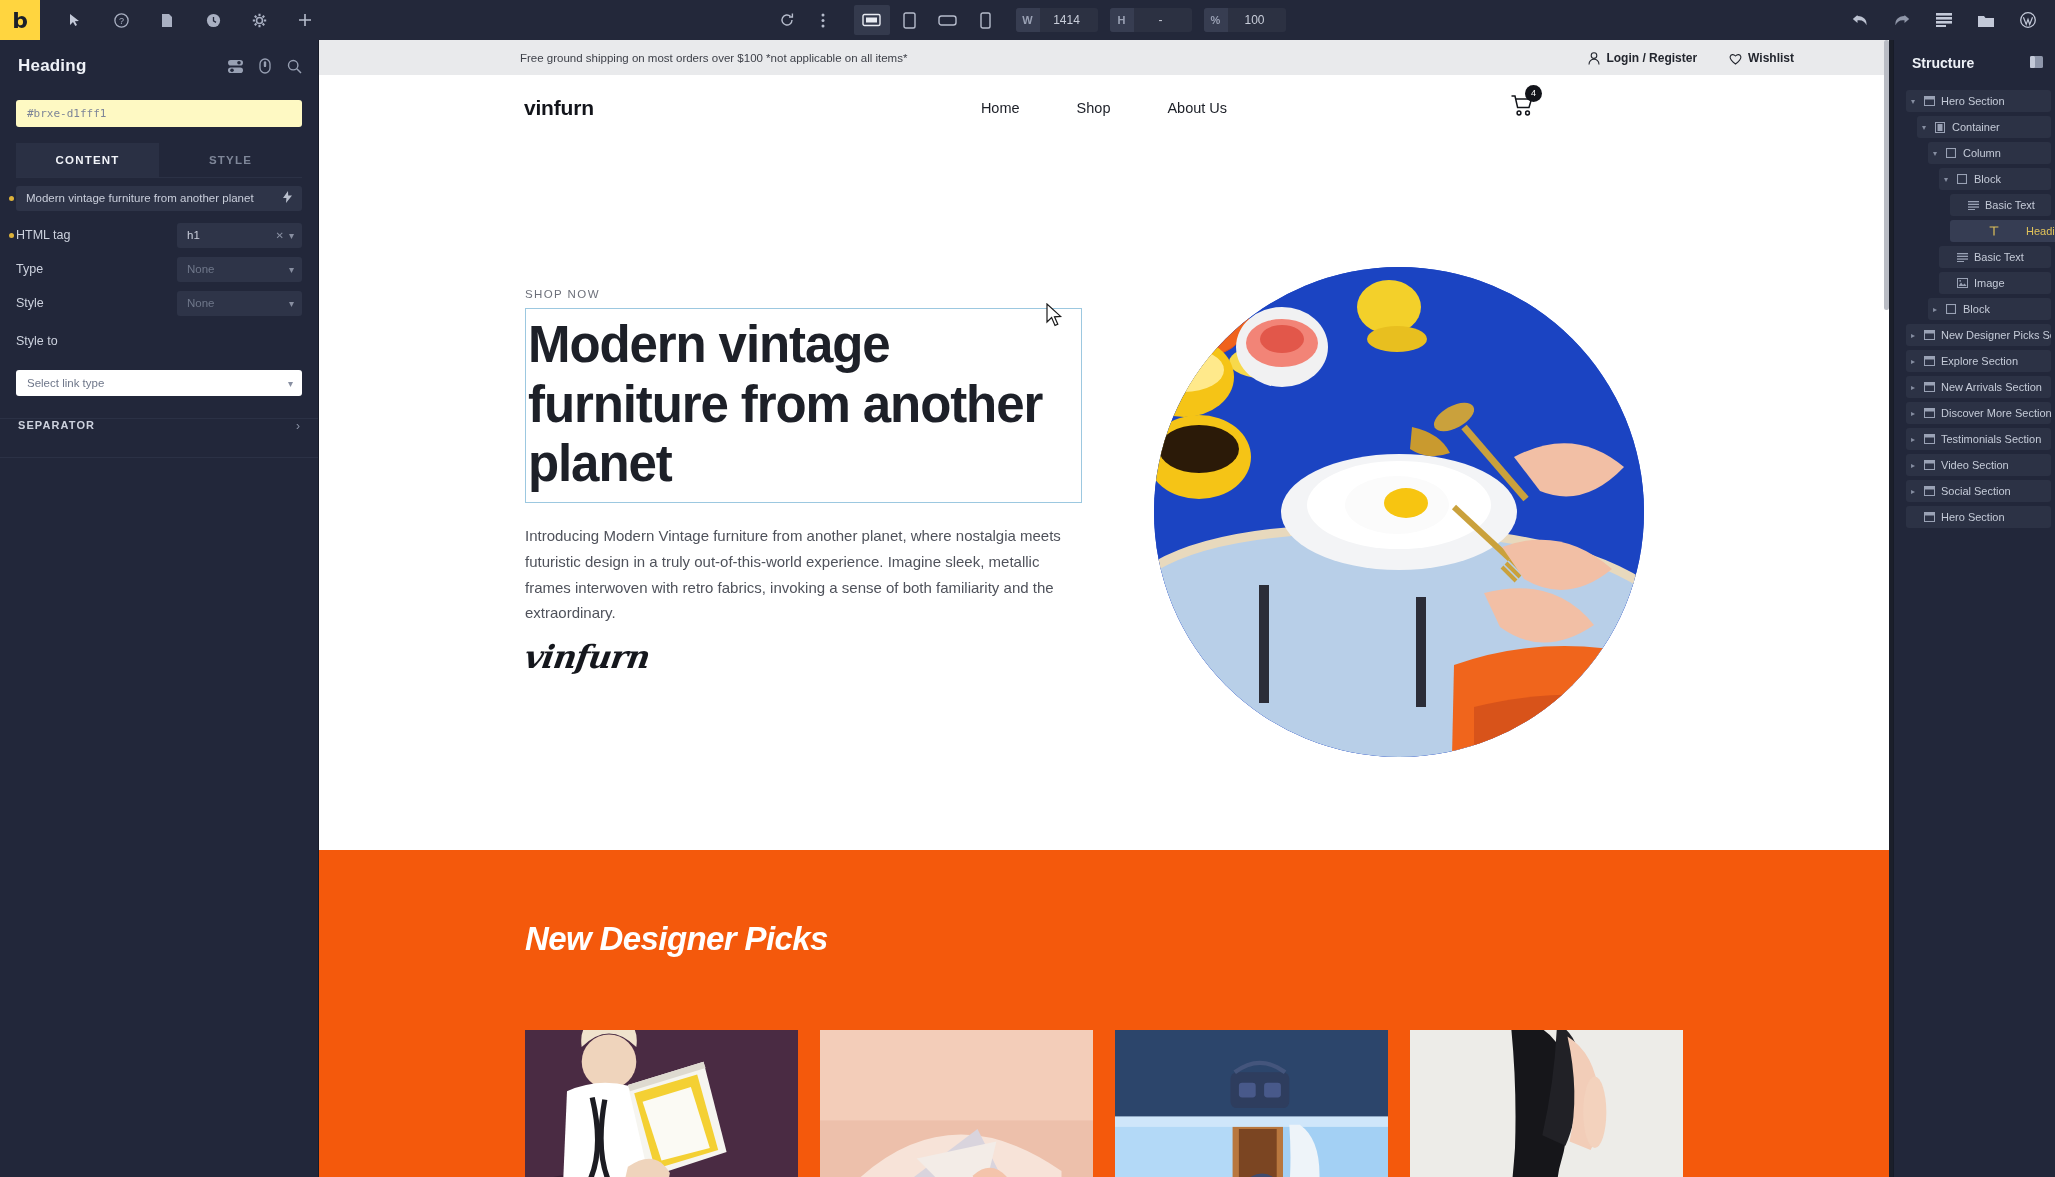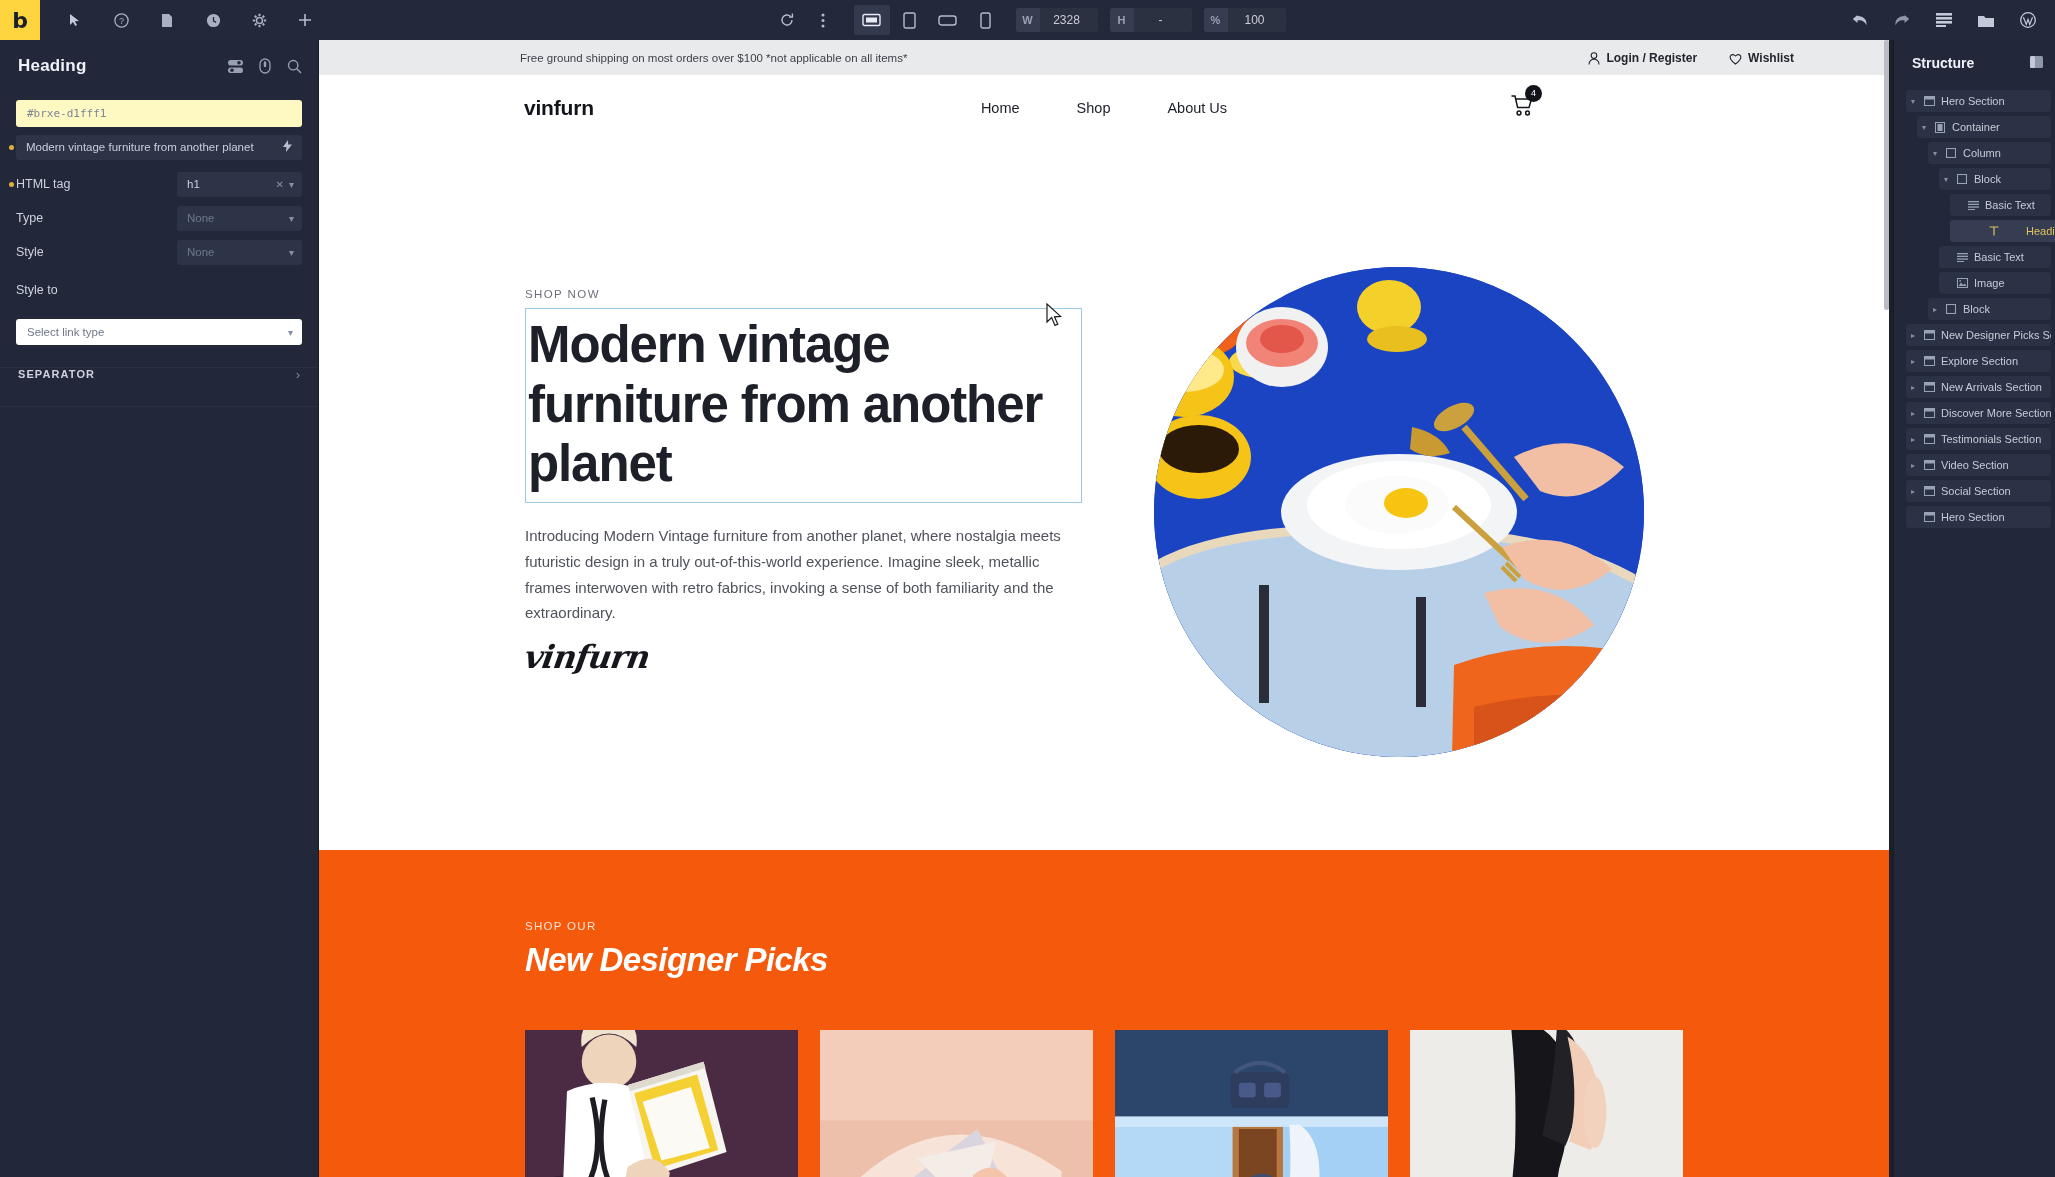--- a/index.html
+++ b/index.html
@@ -358,21 +358,21 @@
         </svg>
     </span>
     <span class="dev-btn">
       <svg width="11" height="17" viewBox="0 0 11 17">
           <rect x="1" y="1" width="9" height="15" rx="1.8" fill="none" stroke="currentColor" stroke-width="1.4"></rect>
         </svg>
     </span>
 
     <span class="numfield">
       <span class="nf-lab">W</span>
-      <span class="nf-val">2328</span>
+      <span class="nf-val">1414</span>
     </span>
     <span class="numfield">
       <span class="nf-lab">H</span>
       <span class="nf-val">-</span>
     </span>
     <span class="numfield">
       <span class="nf-lab">%</span>
       <span class="nf-val">100</span>
     </span>
   </div>
@@ -434,20 +434,24 @@
         <svg width="15" height="15" viewBox="0 0 15 15">
             <circle cx="6.2" cy="6.2" r="4.7" fill="none" stroke="#98a0b3" stroke-width="1.4"></circle>
             <path d="M9.8 9.8 L14 14" stroke="#98a0b3" stroke-width="1.5"></path>
           </svg>
       </span>
     </span>
   </div>
 
   <div class="id-field">#brxe-d1fff1</div>
 
+  <div id="tabs">
+    <div class="tab active">CONTENT</div>
+    <div class="tab">STYLE</div>
+  </div>
 
   <div class="ctl-row" style="height:40px;">
     <span class="dot" style="top:18px;"></span>
     <div class="ctl-input" style="flex:1; justify-content:space-between;">
       <span>Modern vintage furniture from another planet</span>
       <span>
         <svg width="9" height="12" viewBox="0 0 9 12">
             <path d="M5 0 L0 7 H3.4 L3 12 L9 4.6 H5.2 Z" fill="#b9bfcd"></path>
           </svg>
       </span>
@@ -579,21 +583,20 @@
           <path d="M356 292 l14 14 M352 296 l14 14 M348 300 l14 14" stroke="#caa13c" stroke-width="4"></path>
           <path d="M360 190 q60 -32 110 10 q-40 42 -84 24 Z" fill="#f2bfa5"></path>
           <path d="M348 280 q60 -22 110 22 q-44 36 -88 10 Z" fill="#f2bfa5"></path>
           <path d="M330 326 q70 -18 110 32 q-50 34 -94 2 Z" fill="#f2bfa5"></path>
         </svg>
       </div>
     </div>
 
     <div id="picks">
       <div id="picks-inner">
-        <div id="picks-eyebrow">SHOP OUR</div>
         <div id="picks-title">New Designer Picks</div>
       </div>
       <div id="picks-grid">
         <div class="pick-card">
           <svg width="100%" height="240" viewBox="0 0 260 240" preserveAspectRatio="xMidYMid slice">
             <rect width="260" height="240" fill="#4a2b43"></rect>
             <path d="M0 160 q40 -30 75 -6 q20 14 18 86 L0 240 Z" fill="#3b2136"></path>
             <path d="M30 175 q40 -24 80 4 l-6 61 L26 236 Z" fill="#2e1a2a"></path>
             <circle cx="80" cy="36" r="26" fill="#efd4bc"></circle>
             <path d="M54 22 q26 -26 52 0 q4 -28 -26 -28 q-30 0 -26 28 Z" fill="#f0e3cd"></path>

